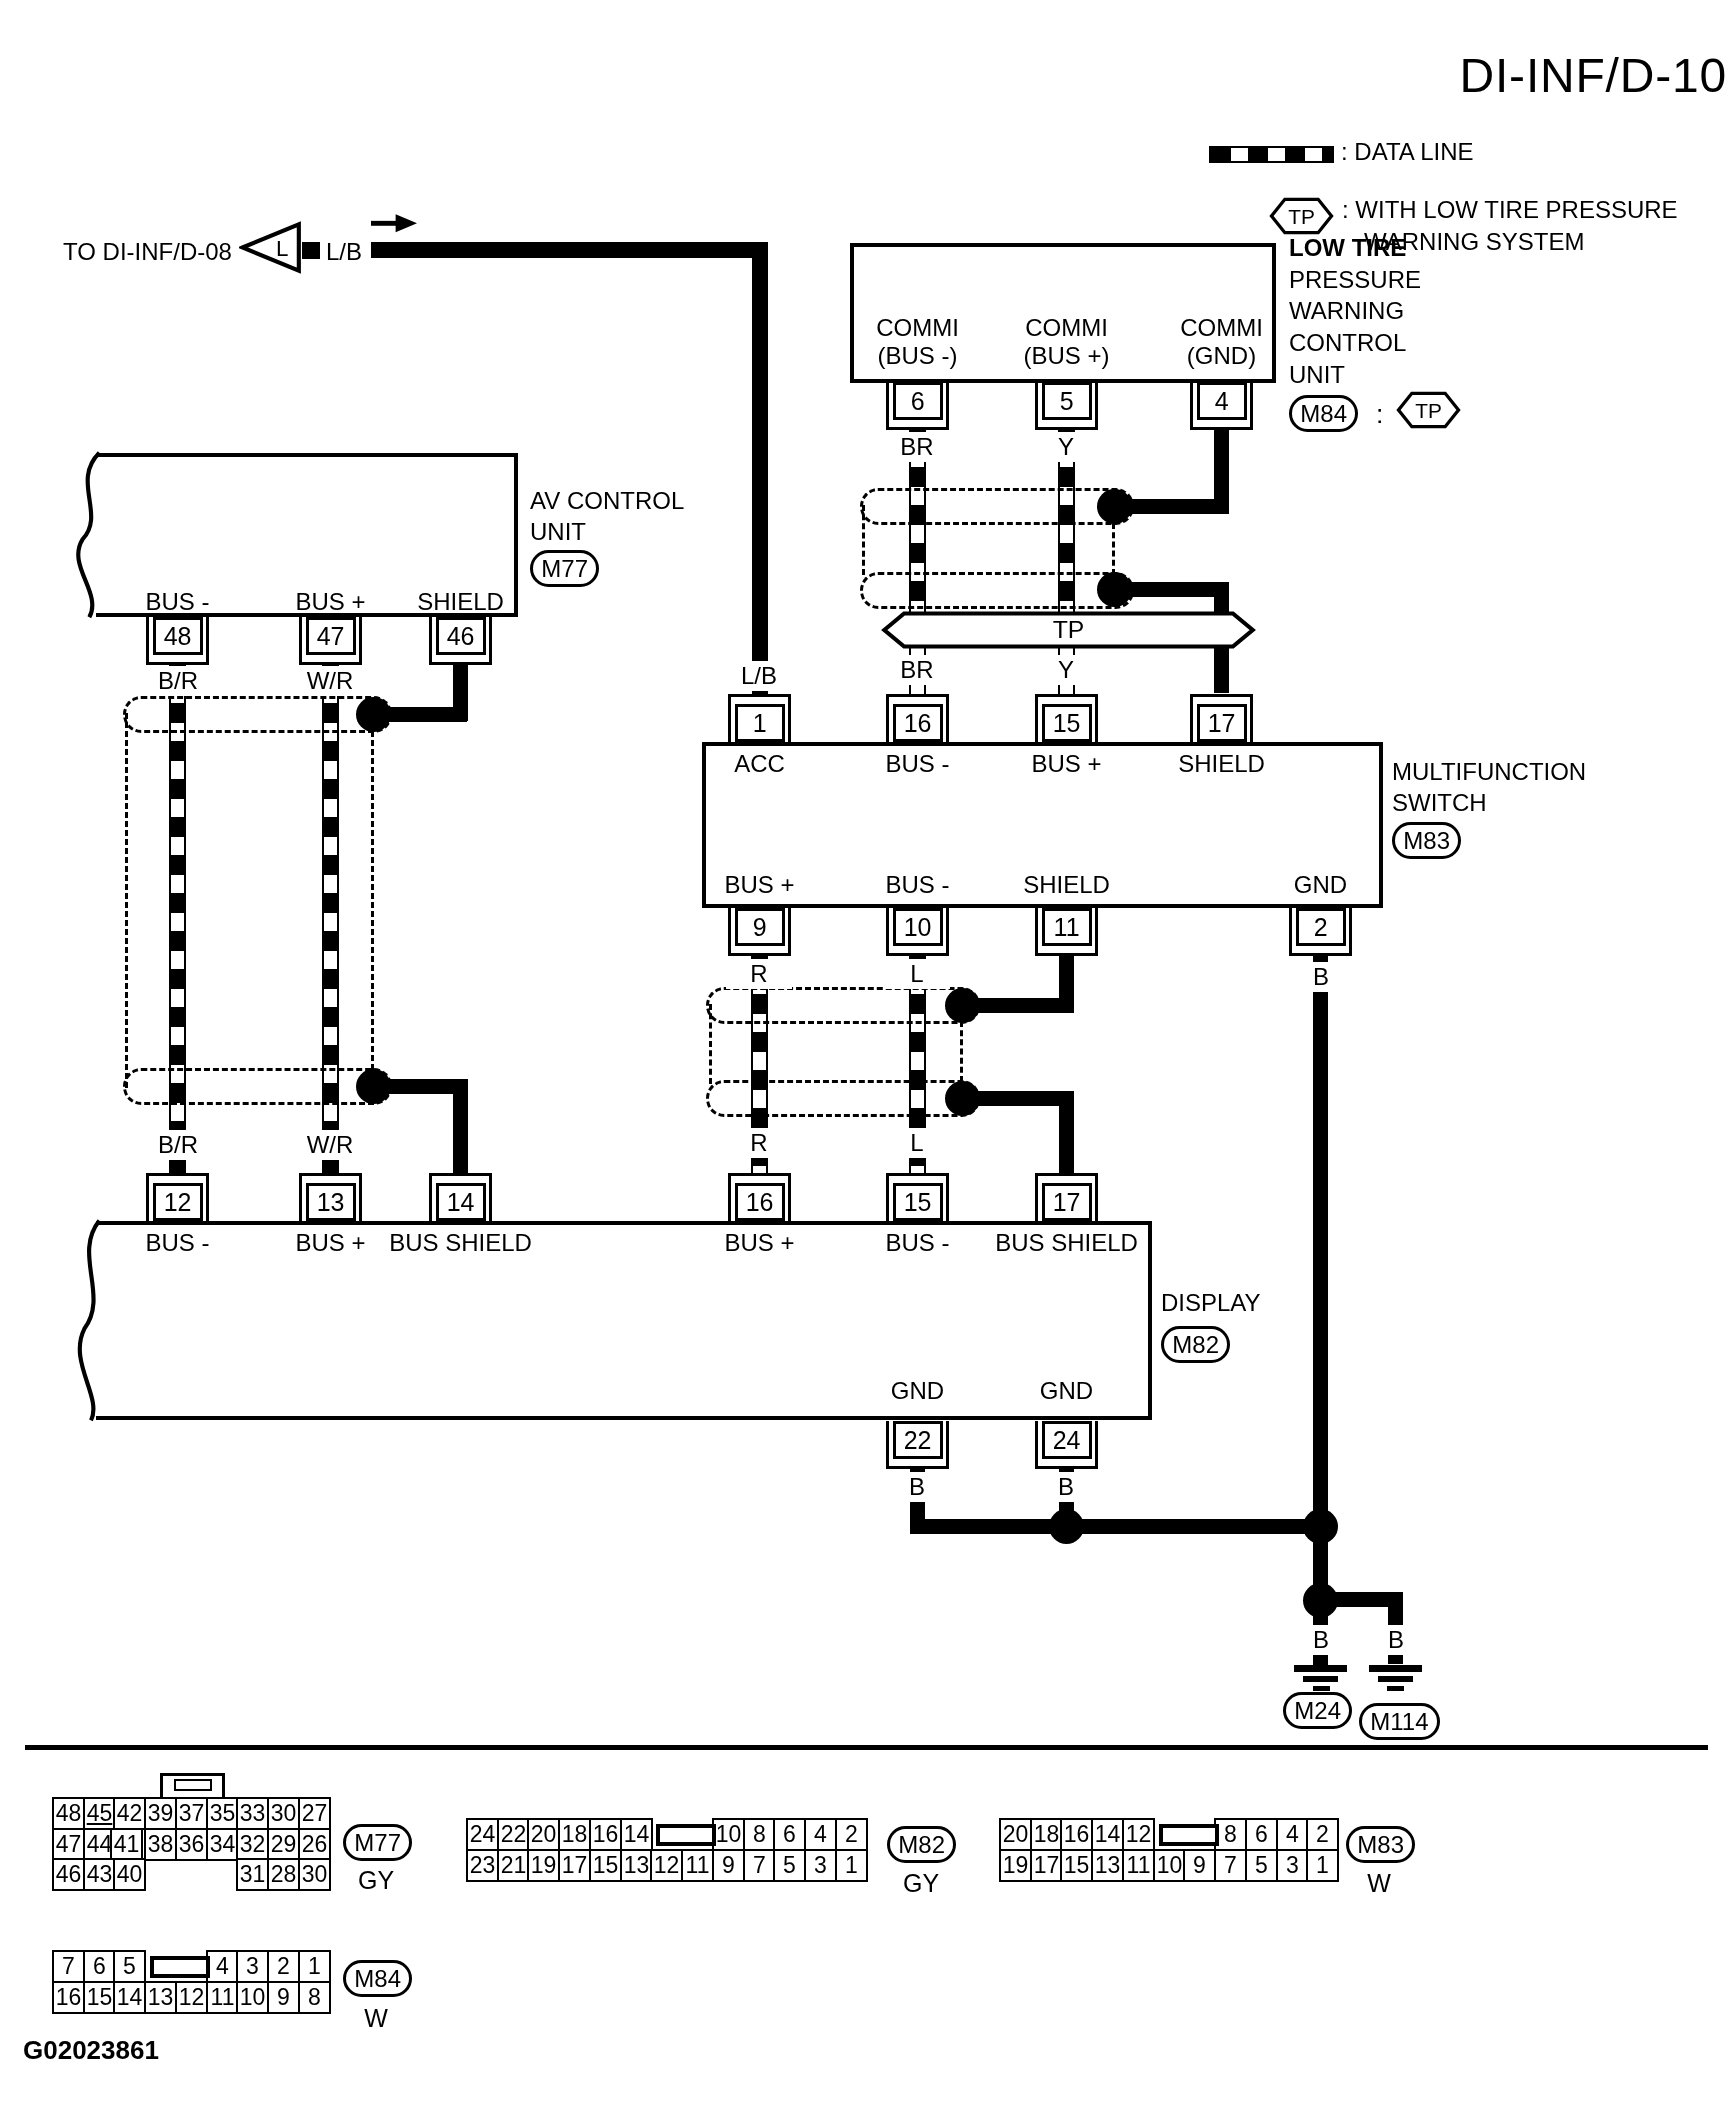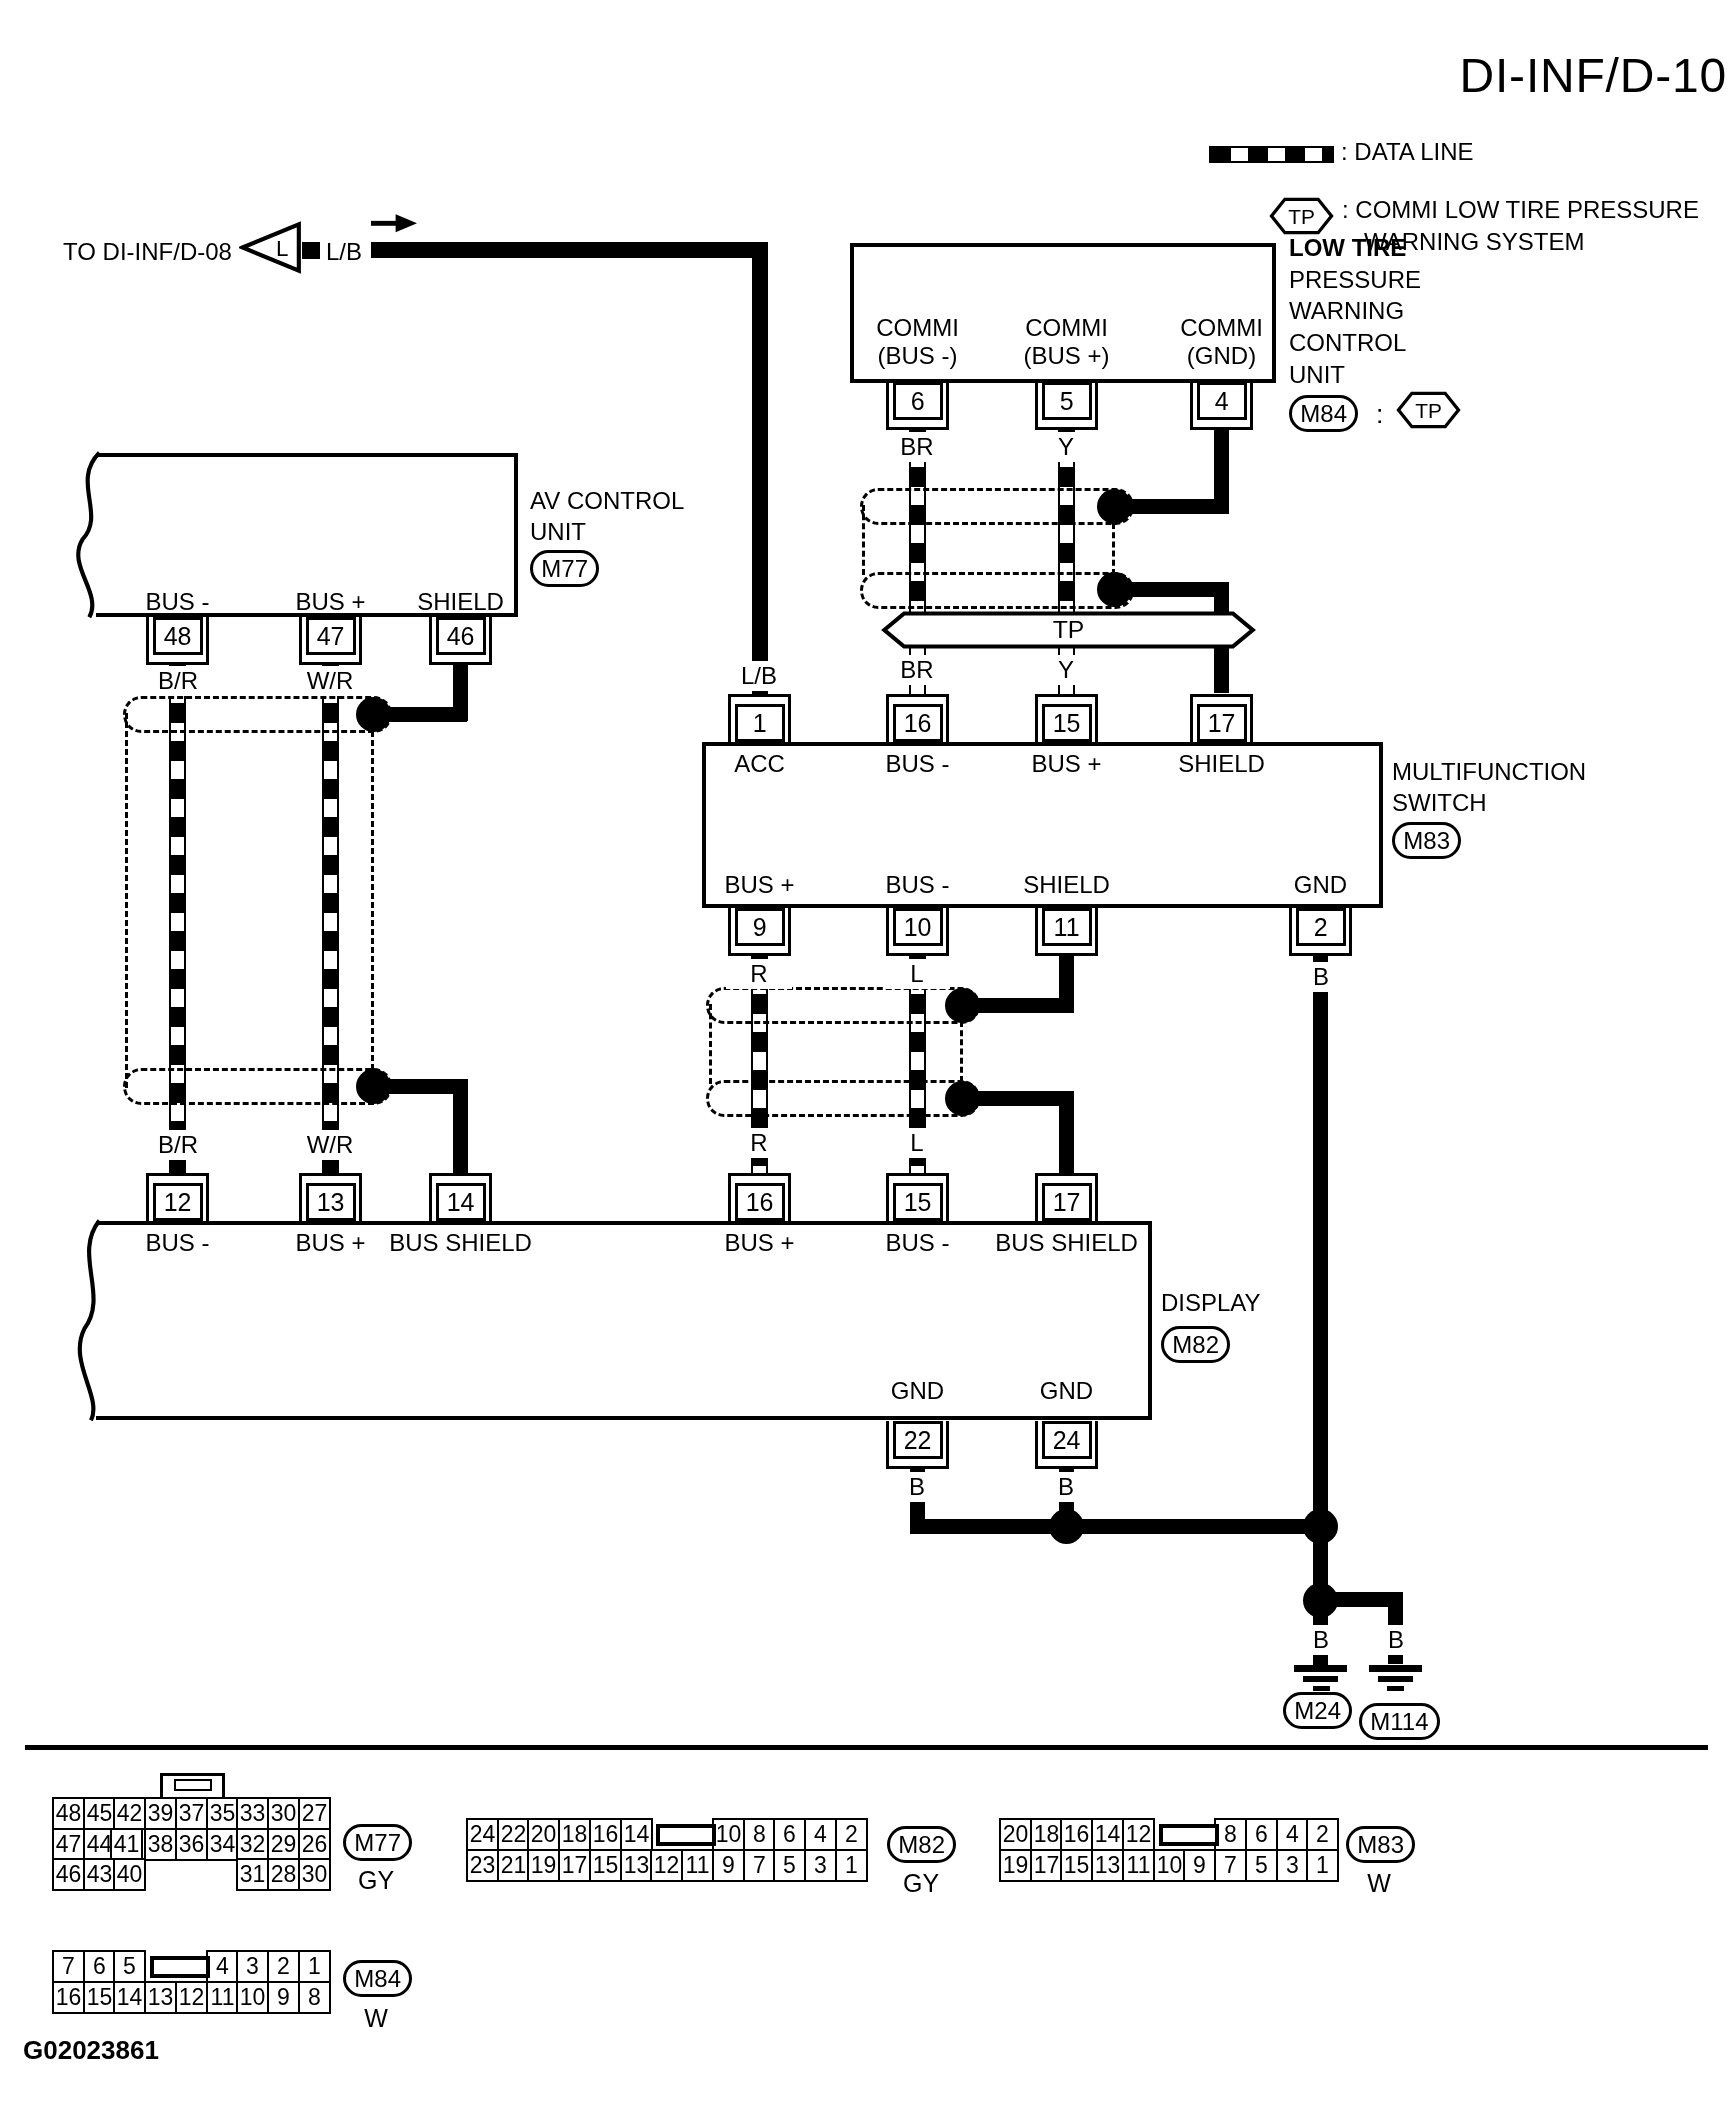--- a/index.html
+++ b/index.html
@@ -47,21 +47,21 @@
 </head>
 <body>
 
 <div class="txt title" style="left:1435px;top:48px;width:292px;text-align:right;">DI-INF/D-10</div>
 <div class="legbar"></div>
 <div class="txt leg" style="left:1341px;top:138px;">: DATA LINE</div>
 <svg class="sym" style="left:1269px;top:196px;" width="65" height="40" viewBox="0 0 78 48">
   <polygon points="3,24 19,4 59,4 75,24 59,44 19,44" fill="#fff" stroke="#000" stroke-width="4"></polygon>
   <text x="39" y="33" text-anchor="middle" font-size="25">TP</text>
 </svg>
-<div class="txt leg" style="left:1342px;top:196px;">: COMMI LOW TIRE PRESSURE</div>
+<div class="txt leg" style="left:1342px;top:196px;">: WITH LOW TIRE PRESSURE</div>
 <div class="txt leg" style="left:1364px;top:228px;">WARNING SYSTEM</div>
 
 <div class="txt leg" style="left:63px;top:238px;">TO DI-INF/D-08</div>
 <svg class="sym" style="left:239px;top:221px;" width="65" height="53" viewBox="0 0 78 64">
   <polygon points="4,32 72,4 72,60" fill="#fff" stroke="#000" stroke-width="5"></polygon>
   <text x="52" y="42" text-anchor="middle" font-size="27">L</text>
 </svg>
 <div class="w" style="left:302px;top:242px;width:18.3px;height:16.6px;"></div>
 <div class="txt leg" style="left:326px;top:238px;">L/B</div>
 <svg class="sym" style="left:369px;top:211px;" width="50" height="23" viewBox="0 0 60 28">
@@ -297,21 +297,21 @@
 <div class="gbar" style="left:1387px;top:1686px;width:16.6px;height:5px;"></div>
 <div class="stad" style="left:1283px;top:1692px;">M24</div>
 <div class="stad" style="left:1359px;top:1703px;">M114</div>
 
 <div class="w" style="left:25px;top:1745px;width:1683px;height:5px;"></div>
 
 <div class="latchbox" style="left:160px;top:1773px;width:65px;height:26.6px;"></div>
 <div class="latchslot" style="left:174px;top:1779px;width:38px;height:11.6px;"></div>
 <div class="grid" style="left:52px;top:1797px;">
     <div class="ccell" style="left: 0px; top: 0px;">48</div>
-    <div class="ccell" style="left: 31px; top: 0px;">45</div>
+    <div class="ccell" style="left: 31px; top: 0px; text-decoration: underline;">45</div>
     <div class="ccell" style="left: 61px; top: 0px;">42</div>
     <div class="ccell" style="left: 92px; top: 0px;">39</div>
     <div class="ccell" style="left: 123px; top: 0px;">37</div>
     <div class="ccell" style="left: 154px; top: 0px;">35</div>
     <div class="ccell" style="left: 184px; top: 0px;">33</div>
     <div class="ccell" style="left: 215px; top: 0px;">30</div>
     <div class="ccell" style="left: 246px; top: 0px;">27</div>
     <div class="ccell" style="left: 0px; top: 31px;">47</div>
     <div class="ccell" style="left: 31px; top: 31px;">44</div>
     <div class="ccell" style="left: 58px; top: 31px;">41</div>

